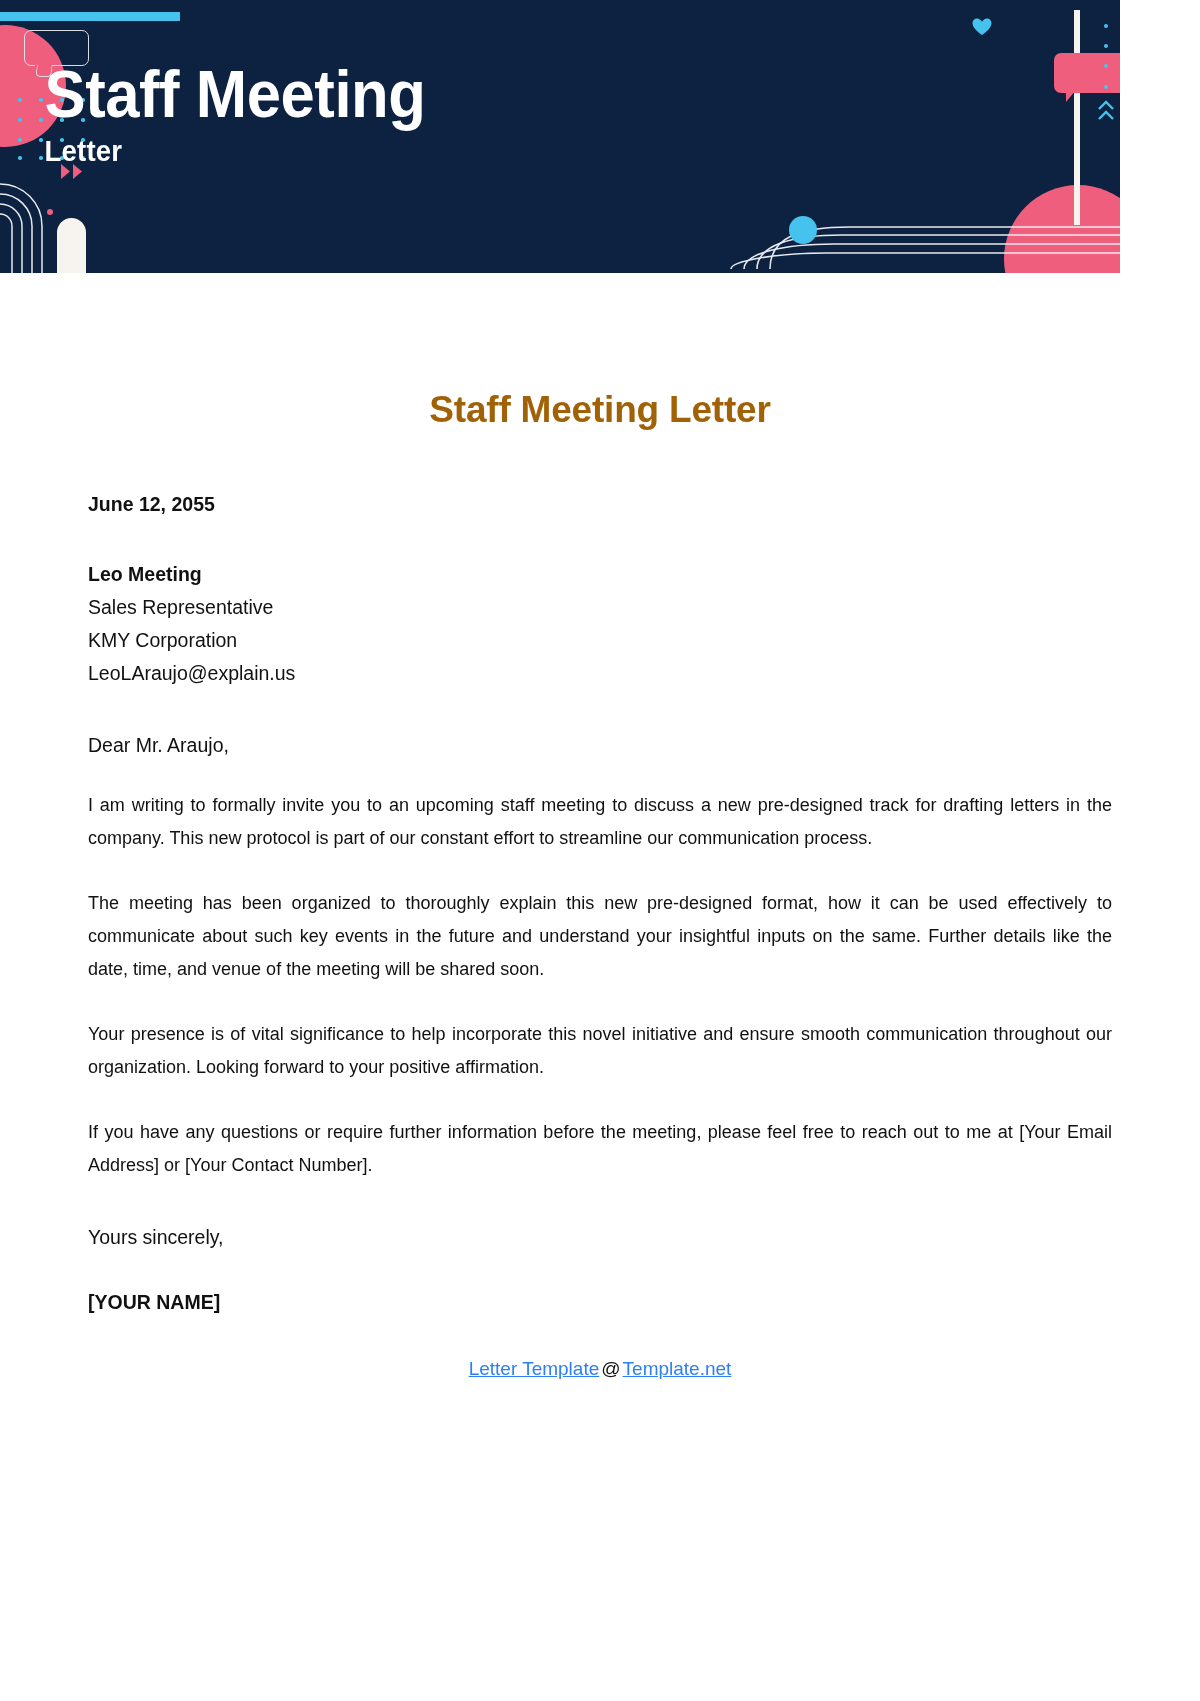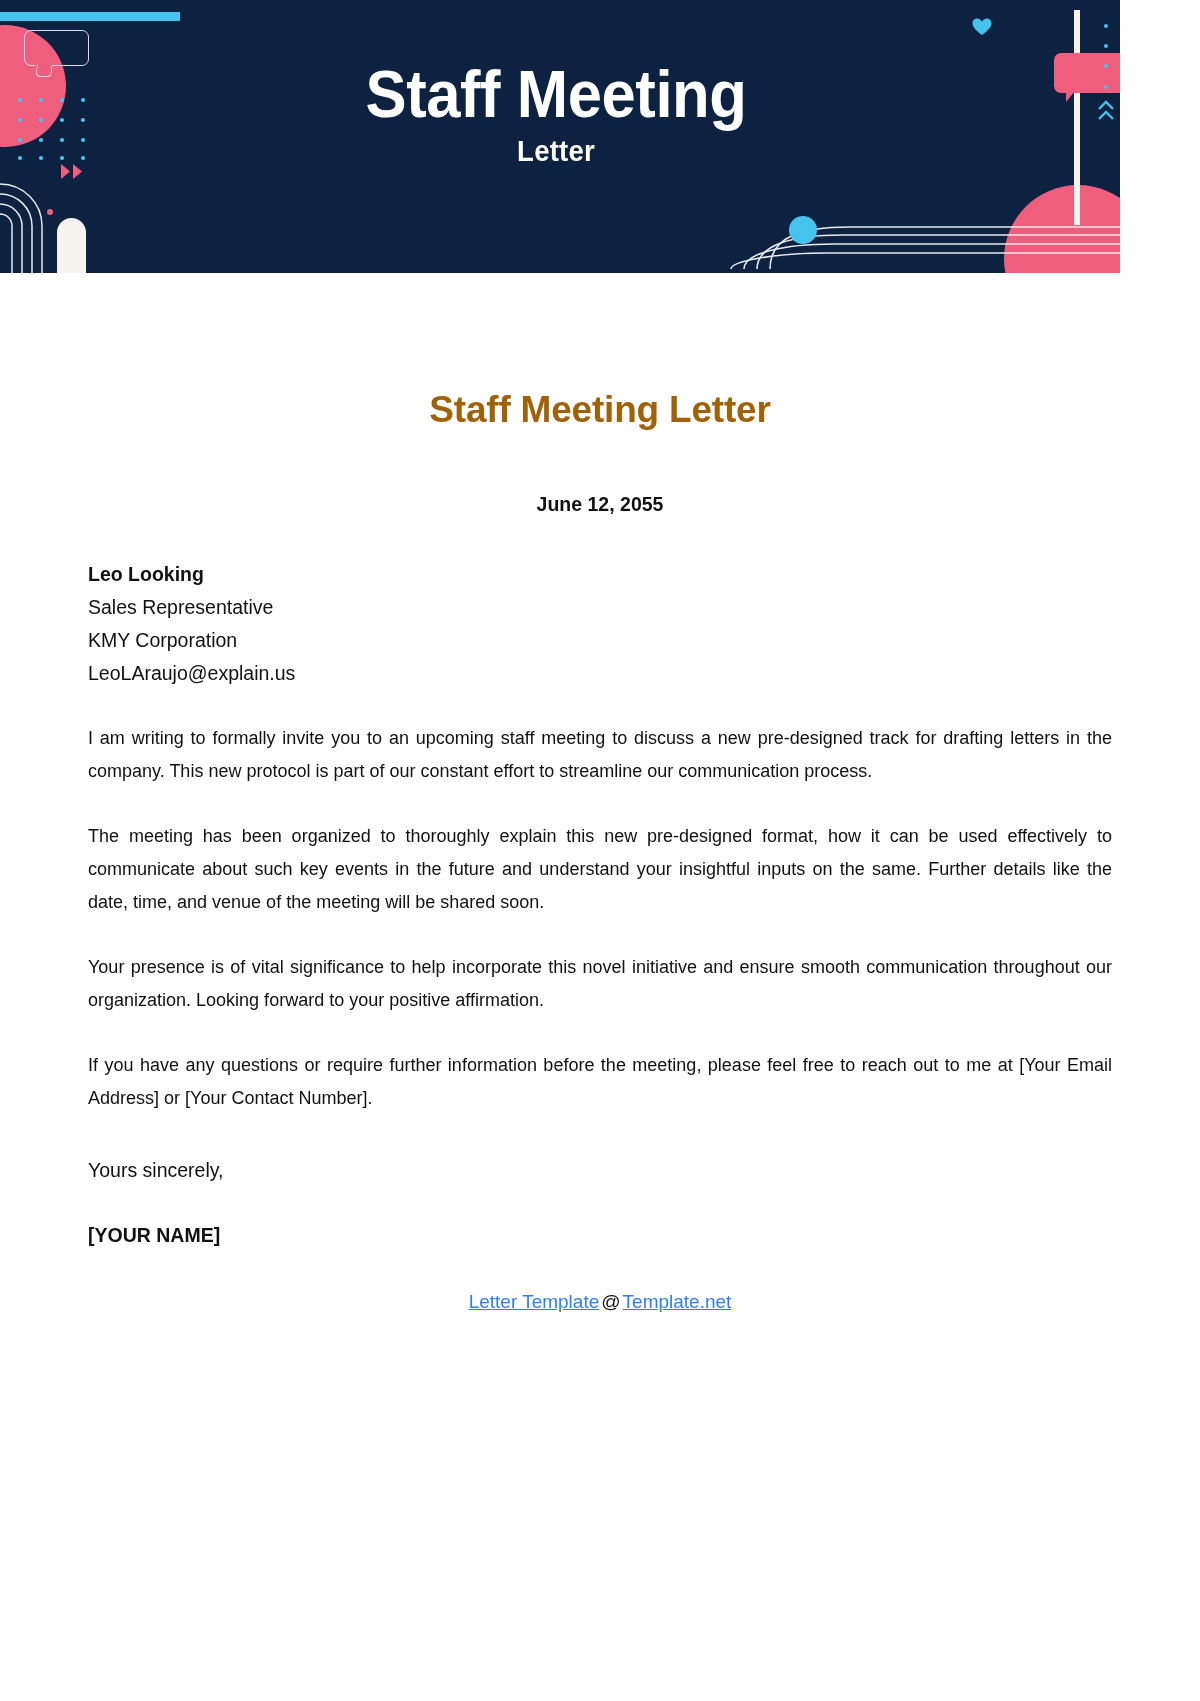--- a/index.html
+++ b/index.html
@@ -29,21 +29,20 @@
     width: 1120px;
     height: 273px;
     background: #0D2240;
     overflow: hidden;
   }
 
   .banner-title-wrap {
     position: absolute;
     left: 0; right: 8px;
     top: 60px;
-    text-align: center;
     z-index: 40;
   }
   .banner-title {
     font-family: "Liberation Sans Narrow", "Liberation Sans", sans-serif;
     font-size: 67px;
     line-height: 1.02;
     font-weight: bold;
     color: #ffffff;
     letter-spacing: -0.5px;
     transform: scaleX(0.92);
@@ -236,21 +235,20 @@
     font-weight: bold;
     color: #a16207;
     margin: 116px 0 0 0;
     letter-spacing: -0.2px;
   }
   .date-line {
     margin-top: 62px;
     font-size: 19.5px;
     font-weight: bold;
     color: #111111;
-    text-align: center;
   }
   .recipient {
     margin-top: 42px;
     font-size: 19.5px;
     line-height: 33px;
     color: #111111;
   }
   .recipient .rec-name { font-weight: bold; }
 
   .salutation {
@@ -393,26 +391,27 @@
     </div>
   </div>
 
   <div class="letter">
 
     <div class="letter-title">Staff Meeting Letter</div>
 
     <div class="date-line">June 12, 2055</div>
 
     <div class="recipient">
-      <div class="rec-name">Leo Looking</div>
+      <div class="rec-name">Leo Meeting</div>
       <div>Sales Representative</div>
       <div>KMY Corporation</div>
       <div>LeoLAraujo@explain.us</div>
     </div>
 
+    <div class="salutation">Dear Mr. Araujo,</div>
 
     <p class="para">I am writing to formally invite you to an upcoming staff meeting to discuss a new pre-designed track for drafting letters in the company. This new protocol is part of our constant effort to streamline our communication process.</p>
     <p class="para">The meeting has been organized to thoroughly explain this new pre-designed format, how it can be used effectively to communicate about such key events in the future and understand your insightful inputs on the same. Further details like the date, time, and venue of the meeting will be shared soon.</p>
     <p class="para">Your presence is of vital significance to help incorporate this novel initiative and ensure smooth communication throughout our organization. Looking forward to your positive affirmation.</p>
     <p class="para">If you have any questions or require further information before the meeting, please feel free to reach out to me at [Your Email Address] or [Your Contact Number].</p>
 
     <div class="closing">Yours sincerely,</div>
     <div class="signature">[YOUR NAME]</div>
 
     <div class="footer">

